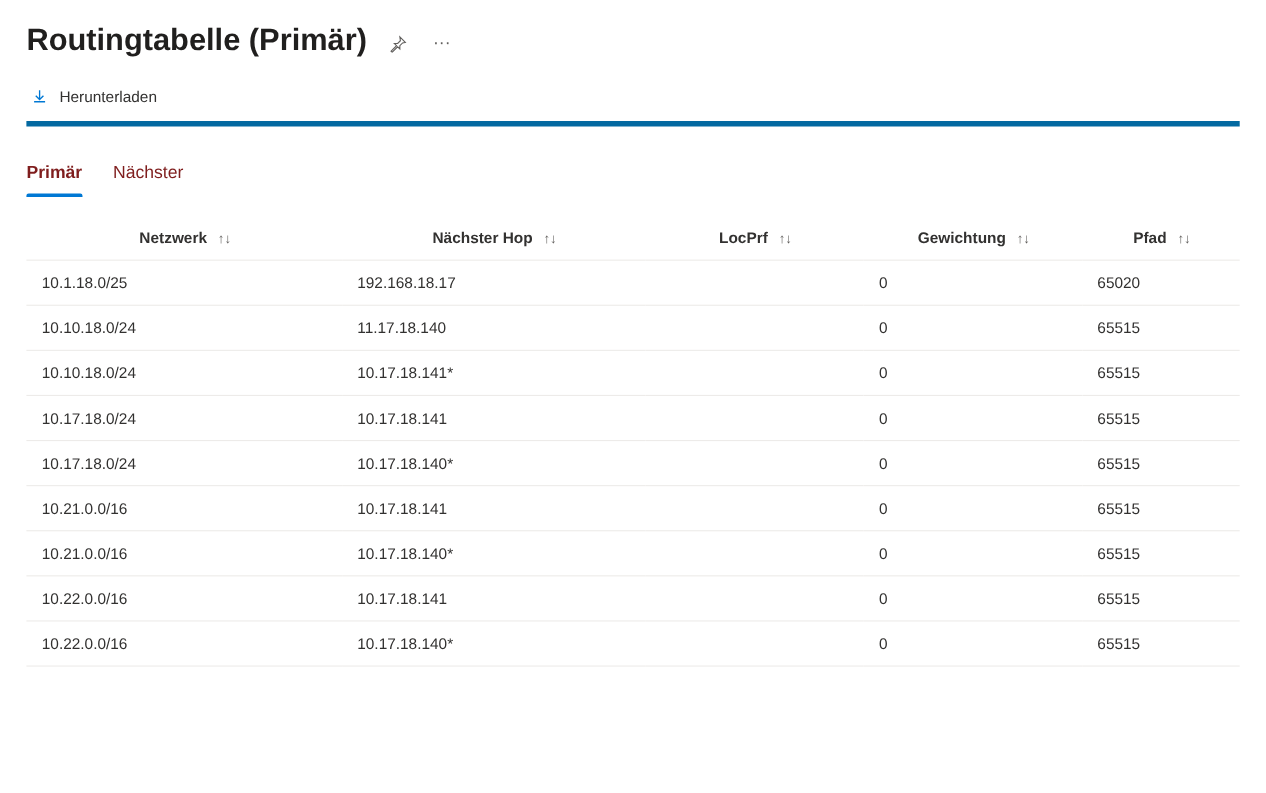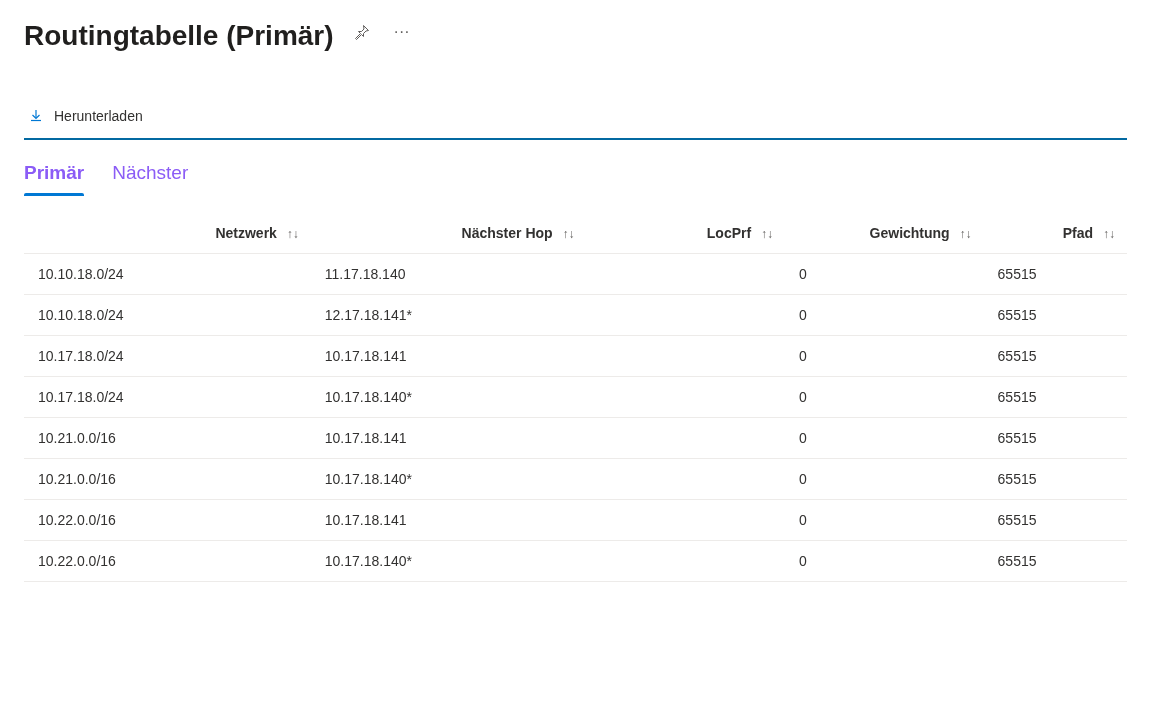--- a/index.html
+++ b/index.html
@@ -10,23 +10,23 @@
     color: #323130;
     background: #ffffff;
     font-size: 14px;
   }
   .page {
     padding: 20px 24px;
     width: 1151px;
   }
   .header-row {
     display: flex;
-    align-items: flex-start;
+    align-items: flex-end;
     gap: 16px;
-    margin-bottom: 44px;
+    margin-bottom: 16px;
   }
   .page-title {
     font-size: 28px;
     font-weight: 600;
     color: #201f1e;
     margin: 0;
   }
   .title-icon-btn {
     width: 24px;
     height: 24px;
@@ -39,22 +39,22 @@
   }
   .ellipsis-btn {
     font-size: 16px;
     color: #605e5c;
   }
   .toolbar {
     display: flex;
     align-items: center;
     gap: 8px;
     padding: 8px 0 10px 0;
-    border-bottom: 2px solid #0369a1;
-    margin-bottom: 4px;
+    border-bottom: 5px solid #0369a1;
+    margin-bottom: 16px;
   }
   .toolbar-btn {
     display: inline-flex;
     align-items: center;
     gap: 10px;
     padding: 4px 8px 4px 4px;
     cursor: pointer;
     border-radius: 2px;
     color: #323130;
   }
@@ -62,42 +62,42 @@
   .tabs {
     display: flex;
     gap: 28px;
     padding: 10px 0 0 0;
     border-bottom: 1px solid #ffffff;
     margin-bottom: 18px;
   }
   .tab {
     padding: 8px 0 12px 0;
     cursor: pointer;
-    font-size: 19px;
-    color: #8b5cf6;
+    font-size: 16px;
+    color: #7f1d1d;
     position: relative;
   }
   .tab.active {
     font-weight: 600;
   }
   .tab.active::after {
     content: "";
     position: absolute;
     left: 0; right: 0; bottom: 0;
     height: 3px;
     background: #0078d4;
     border-radius: 2px 2px 0 0;
   }
   table.routes {
     width: 100%;
     border-collapse: collapse;
     table-layout: fixed;
   }
   table.routes thead th {
-    text-align: right;
+    text-align: center;
     font-weight: 600;
     font-size: 14px;
     color: #323130;
     padding: 10px 12px 12px 14px;
     border-bottom: 1px solid #edebe9;
     white-space: nowrap;
   }
   .sort-icon {
     display: inline-flex;
     align-items: center;
@@ -182,30 +182,37 @@
           <span class="sort-icon">↑↓</span>
         </th>
         <th>
           <span>Pfad</span>
           <span class="sort-icon">↑↓</span>
         </th>
       </tr>
     </thead>
     <tbody id="routes-body">
 
+    <tr>
+          <td>10.1.18.0/25</td>
+          <td>192.168.18.17</td>
+          <td></td>
+          <td>0</td>
+          <td>65020</td>
+        </tr>
         <tr>
           <td>10.10.18.0/24</td>
           <td>11.17.18.140</td>
           <td></td>
           <td>0</td>
           <td>65515</td>
         </tr>
         <tr>
           <td>10.10.18.0/24</td>
-          <td>12.17.18.141*</td>
+          <td>10.17.18.141*</td>
           <td></td>
           <td>0</td>
           <td>65515</td>
         </tr>
         <tr>
           <td>10.17.18.0/24</td>
           <td>10.17.18.141</td>
           <td></td>
           <td>0</td>
           <td>65515</td>

